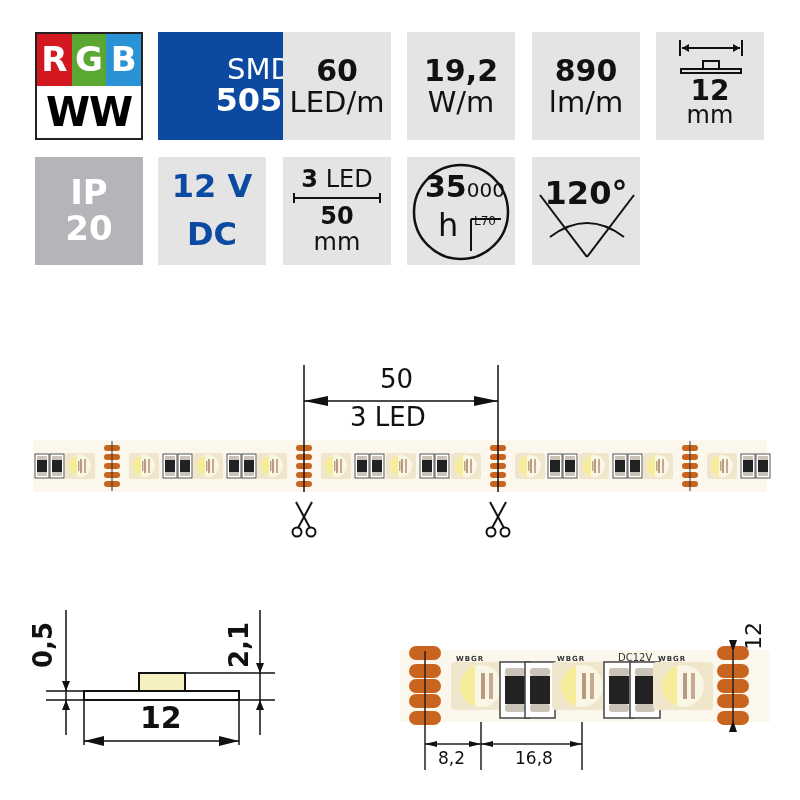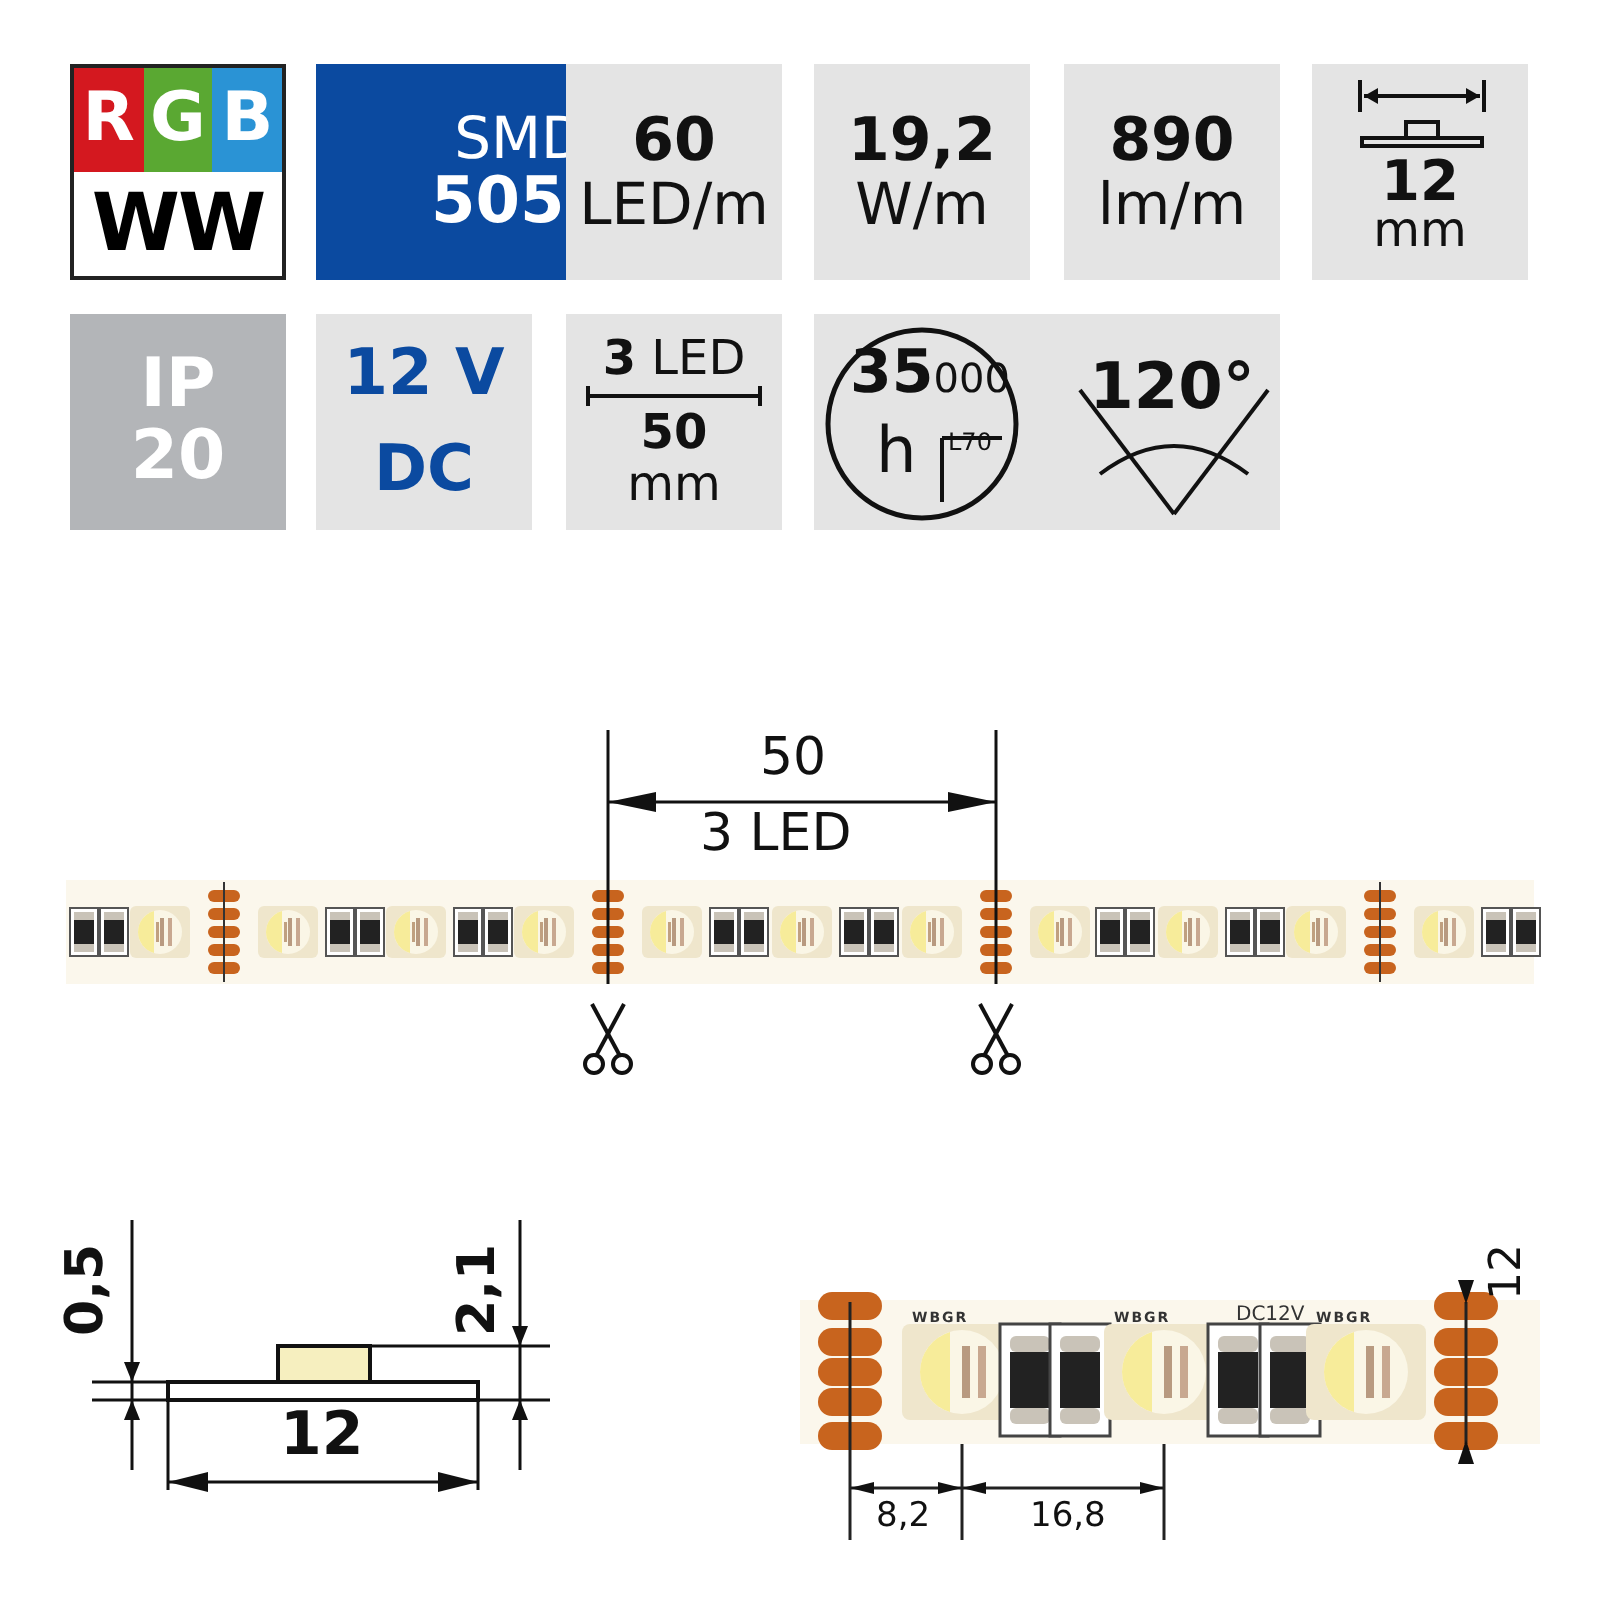--- a/index.html
+++ b/index.html
@@ -83,21 +83,21 @@
   </div>
   <svg width="90" height="12" style="position:relative">
     <line x1="2" y1="1" x2="2" y2="11" stroke="#111" stroke-width="2"></line>
     <line x1="88" y1="1" x2="88" y2="11" stroke="#111" stroke-width="2"></line>
     <line x1="2" y1="6" x2="88" y2="6" stroke="#111" stroke-width="2"></line>
   </svg>
   <div style="font-size:24px;font-weight:bold;">50</div>
   <div style="font-size:24px;">mm</div>
 </div>
 
-<div class="tile" style="left:407px;top:157px;padding-left:45px;">
+<div class="tile" style="left:407px;top:157px;">
   <svg width="108" height="108">
     <circle cx="54" cy="55" r="47" fill="none" stroke="#111" stroke-width="2.5"></circle>
     <line x1="64" y1="62" x2="64" y2="94" stroke="#111" stroke-width="2"></line>
     <line x1="64" y1="62" x2="94" y2="62" stroke="#111" stroke-width="2"></line>
   </svg>
   <div style="position:absolute;left:18px;top:14px;">
     <span style="font-size:30px;font-weight:bold;">35</span><span style="font-size:20px;">000</span>
   </div>
   <div style="position:absolute;left:31px;top:52px;font-size:32px;">h</div>
   <div style="position:absolute;left:67px;top:58px;font-size:12px;">L70</div>

